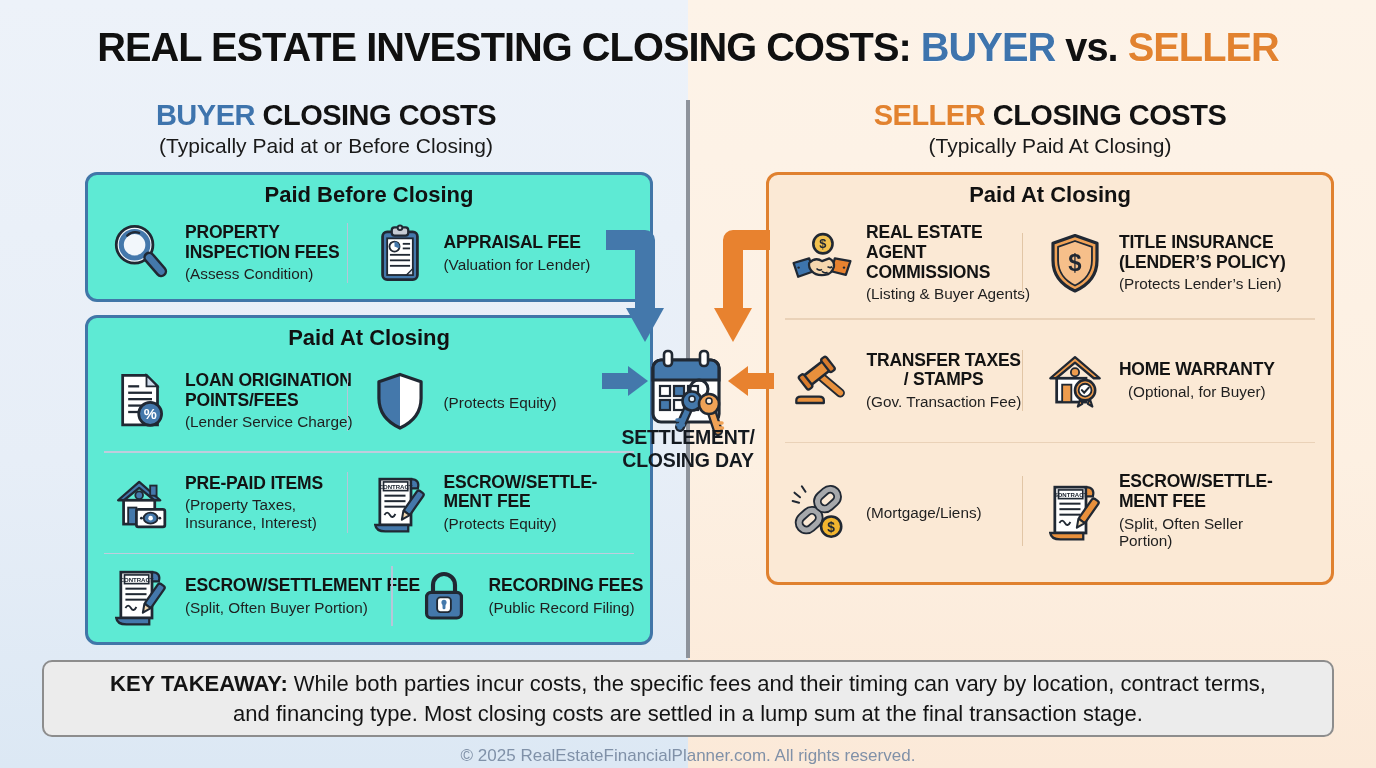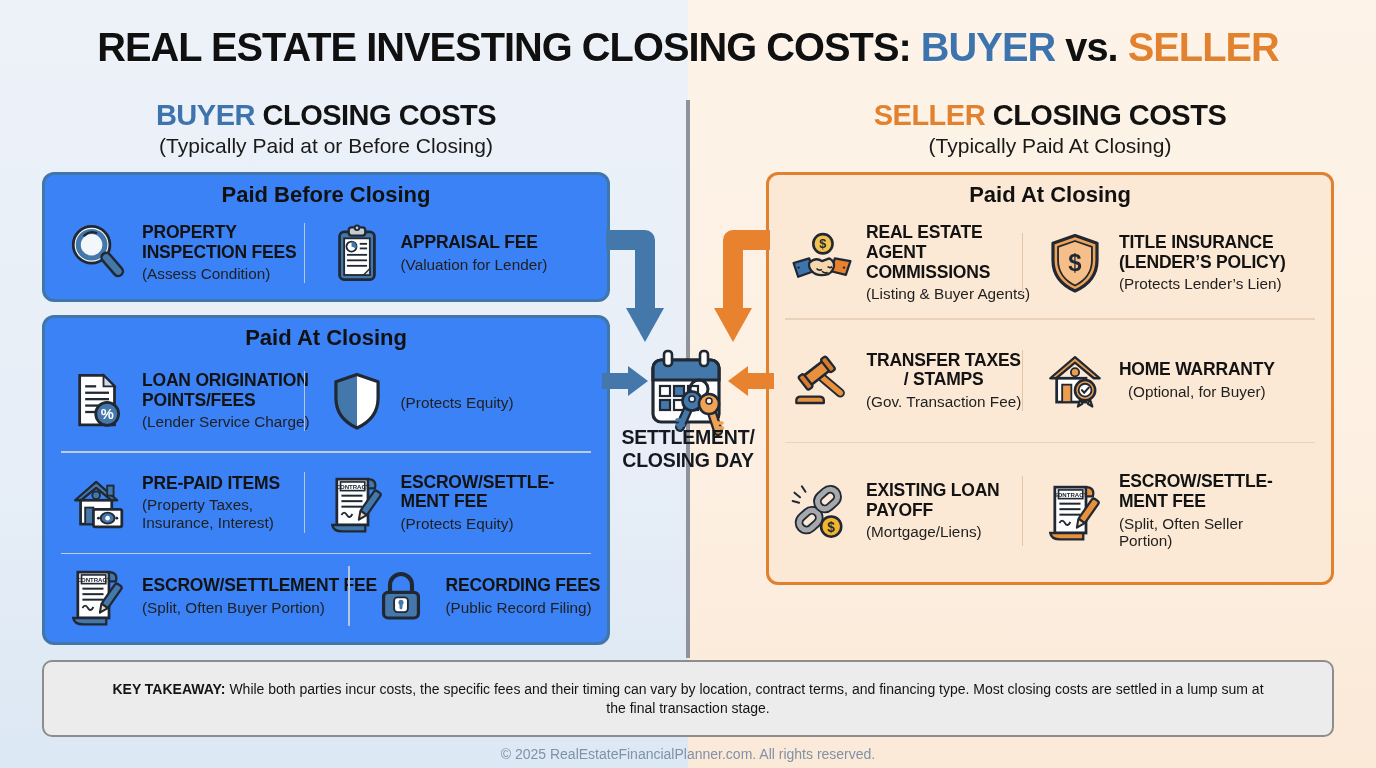--- a/index.html
+++ b/index.html
@@ -18,21 +18,21 @@
   .accent-blue   { color:#3e74ad; }
   .accent-orange { color:#e2822f; }
 
   .col-head { position:absolute; top:99px; width:568px; text-align:center; z-index:2; }
   #buyer-head  { left:42px; }
   #seller-head { left:766px;text-align:center; }
   .col-title { font-size:29px; font-weight:800; letter-spacing:-.5px; color:#121212; white-space:pre; }
   .col-sub   { font-size:21px; color:#1a1a1a; margin-top:2px; }
 
   .box { position:absolute; border-radius:12px; z-index:2; }
-  .box.blue   { background:#3b82f6; border:3px solid #4176a8; }
+  .box.blue   { background:#5eead4; border:3px solid #4176a8;margin-left:43px; }
   .box.orange { background:#fbe9d5; border:3px solid #e0812f; }
   #box-buyer-before { left:42px;  top:172px; width:568px; height:130px; }
   #box-buyer-at     { left:42px;  top:315px; width:568px; height:330px; }
   #box-seller-at    { left:766px; top:172px; width:568px; height:413px; }
 
   .box-header { text-align:center; font-size:22px; font-weight:700; color:#111; margin-top:7px; }
 
   .row { position:relative; display:grid; align-items:center; }
   .cols-46 { grid-template-columns:46% 54%; }
   .cols-54 { grid-template-columns:54% 46%; }
@@ -60,25 +60,25 @@
   .nw   { white-space:nowrap; }
   .w150 { max-width:152px; }
 
   #flow-graphic { position:absolute; left:596px; top:170px; width:184px; height:300px; z-index:3; }
   #settlement-label { position:absolute; left:586px; top:426px; width:204px; text-align:center; z-index:3;
     font-size:19.5px; font-weight:800; line-height:1.18; color:#14191f; letter-spacing:-.2px; }
 
   #takeaway-box { position:absolute; left:42px; top:660px; width:1292px; height:77px; z-index:2;
     background:#ececec; border:2.5px solid #8d8d8d; border-radius:10px;
     display:flex; align-items:center; justify-content:center; }
-  #takeaway-box p { font-size:14px; line-height:1.32; text-align:center; max-width:1170px; color:#141414; }
+  #takeaway-box p { font-size:22px; line-height:1.32; text-align:center; max-width:1170px; color:#141414; }
   #takeaway-box b { font-weight:800; }
 
   #footer-note { position:absolute; top:746px; left:0; right:0; text-align:center;
-    font-size:14px; color:#8091a8; z-index:2; }
+    font-size:17px; color:#8091a8; z-index:2; }
 
   svg text { font-family:"Liberation Sans", sans-serif; }
 </style>
 </head>
 <body>
 
 <svg width="0" height="0" style="position:absolute" aria-hidden="true">
   <defs>
     <symbol id="sym-contract" viewBox="0 0 72 72">
       <g stroke="#202833">
@@ -339,21 +339,20 @@
           <g transform="rotate(-42 42 23)">
             <rect x="30" y="15" width="24" height="16" rx="8" stroke="#202833" stroke-width="9.5"></rect>
             <rect x="30" y="15" width="24" height="16" rx="8" stroke="#a6a8ab" stroke-width="5.5"></rect>
           </g>
           <path d="M6 16 l6 5 M4 25 l7 2 M14 9 l4 6" stroke="#202833" stroke-width="2.2" stroke-linecap="round"></path>
           <circle cx="46" cy="53" r="11" fill="#f2b52f" stroke="#202833" stroke-width="2.8"></circle>
           <text x="46" y="58.5" font-size="15" font-weight="bold" text-anchor="middle" fill="#202833" stroke="none">$</text>
         </g>
       </svg>
       <div class="item-text">
-        <div class="item-title w150">EXISTING LOAN PAYOFF</div>
         <div class="item-sub nw">(Mortgage/Liens)</div>
       </div>
     </div>
     <div class="item second">
       <svg class="icon" viewBox="0 0 72 72" style="--acc:#e8903c">
         <use href="#sym-contract"></use>
         <text x="31.2" y="20.5" font-size="6.6" font-weight="bold" fill="#202833" text-anchor="middle">SDNTRACT</text>
       </svg>
       <div class="item-text">
         <div class="item-title w150">ESCROW/SETTLE-MENT FEE</div>

